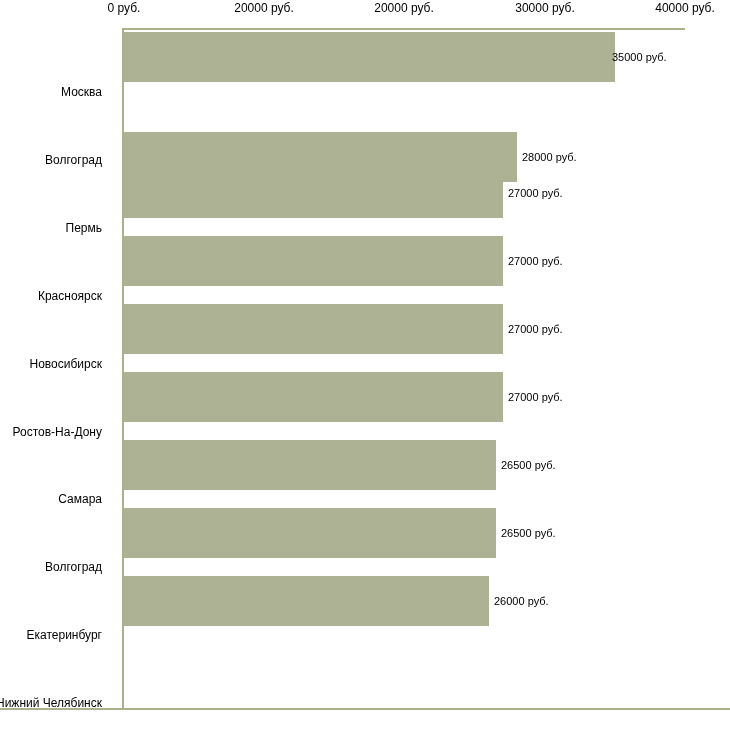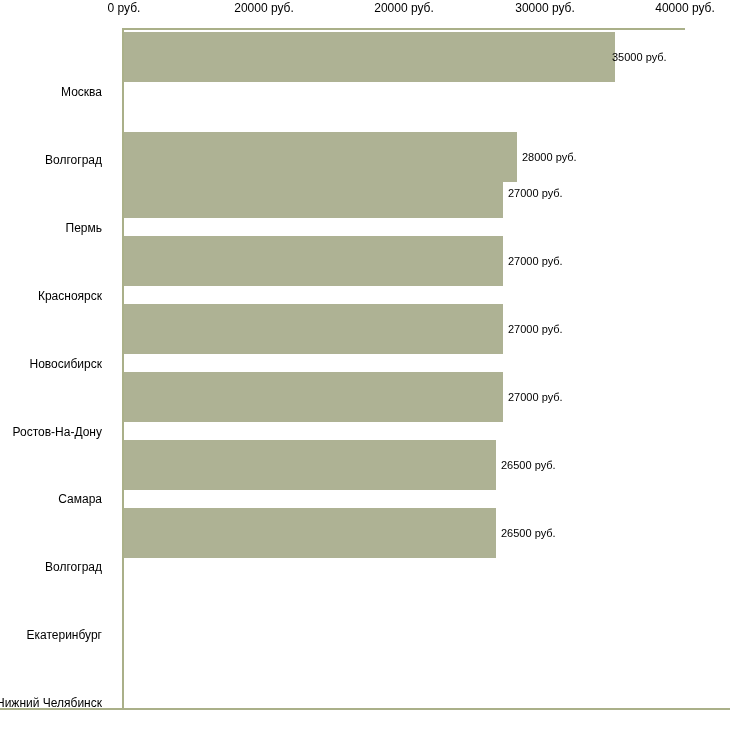--- a/index.html
+++ b/index.html
@@ -164,16 +164,20 @@
     <div class="bar-row" style="top:410px;height:50px;">
       <div class="bar" style="width:372px;"></div>
       <div class="bar-value" style="left:372px;">26500 руб.</div>
     </div>
 
     <div class="bar-row" style="top:478px;height:50px;">
       <div class="bar" style="width:372px;"></div>
       <div class="bar-value" style="left:372px;">26500 руб.</div>
     </div>
 
+    <div class="bar-row" style="top:546px;height:50px;">
+      <div class="bar" style="width:365px;"></div>
+      <div class="bar-value" style="left:365px;">26000 руб.</div>
+    </div>
 
 
   </div>
 </div>
 
 </body></html>

